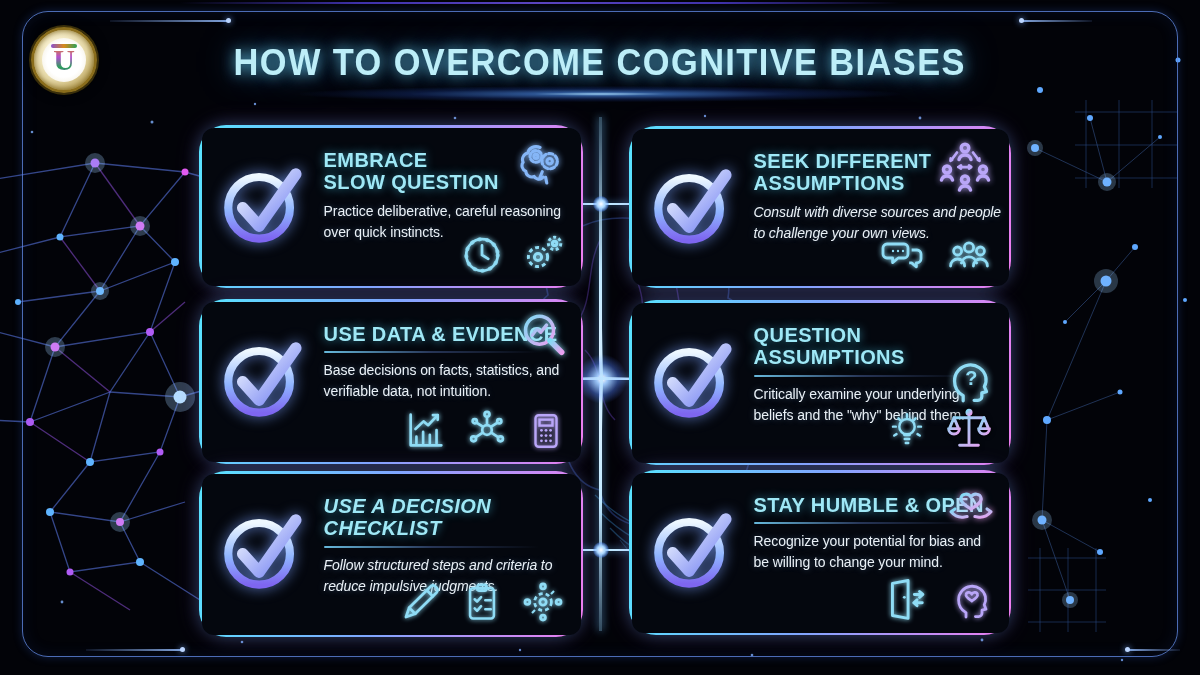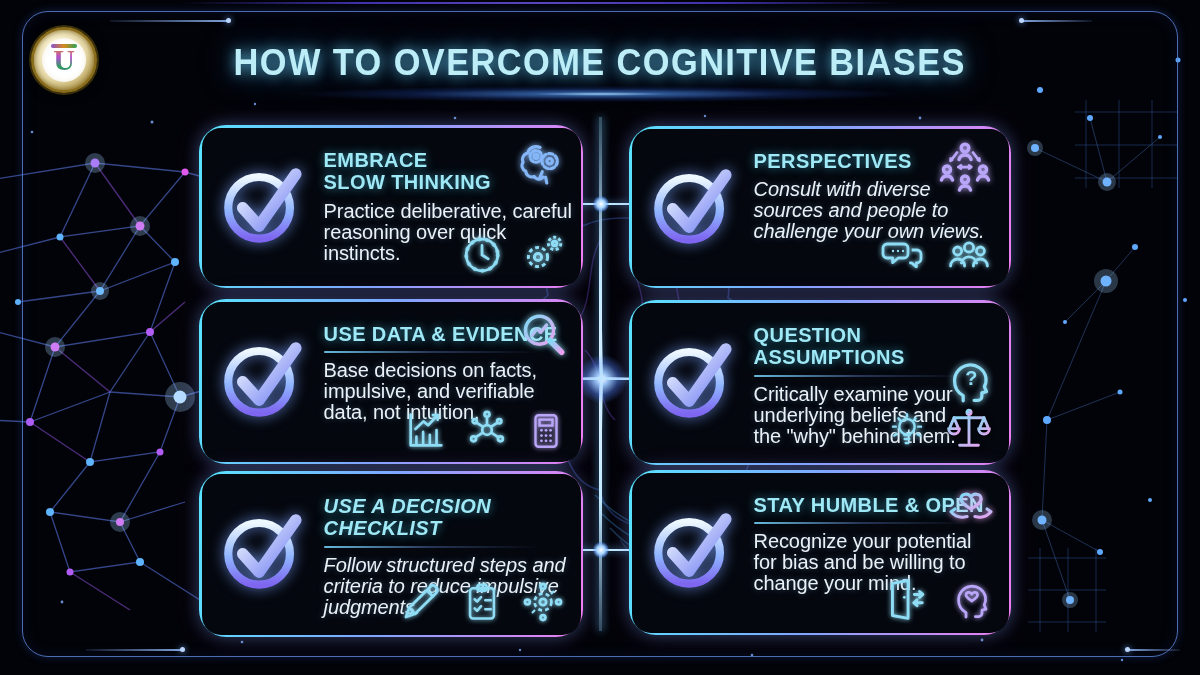--- a/index.html
+++ b/index.html
@@ -36,29 +36,29 @@
   .monogram{font-family:"Liberation Serif",serif;font-weight:bold;font-size:30px;line-height:1;
         background:linear-gradient(180deg,#d88a1a 5%,#b34fd0 40%,#2aa05a 75%,#6a3ab0);
         -webkit-background-clip:text;background-clip:text;color:transparent;}
   .monogram::before{content:"";position:absolute;left:9px;top:6px;width:26px;height:4px;border-radius:2px;
         background:linear-gradient(90deg,#8a4fd0,#d88a1a,#2aa05a);}
 
   
   .card{position:absolute;border-radius:27px;padding:2.6px;
         background:linear-gradient(100deg,#58e4ff 0%,#7fa6ff 48%,#ef7df0 100%);
         box-shadow:0 0 16px rgba(80,180,255,.28),0 0 26px rgba(235,120,255,.16);}
-  .card-inner{position:relative;width:100%;height:100%;border-radius:19px;background:#04070e;box-sizing:border-box;}
+  .card-inner{position:relative;width:100%;height:100%;border-radius:12px;background:#04070e;box-sizing:border-box;}
   .check-wrap{position:absolute;left:10px;top:22px;filter:drop-shadow(0 0 7px rgba(120,160,255,.75));}
   .card-content{margin-left:122px;padding-top:21px;padding-right:6px;}
   .card-title{margin:0;font-size:20px;font-weight:bold;letter-spacing:.4px;line-height:1.13;color:#9fe8f6;
         text-shadow:0 0 10px rgba(80,220,255,.6);}
   .card-title span{display:block;}
   .divider{height:2px;width:86%;margin:6px 0 7px;border-radius:1px;
         background:linear-gradient(90deg,rgba(120,215,255,.85),rgba(120,160,255,.3),transparent);}
-  .card-body{margin:7px 0 0;font-size:20px;line-height:21px;color:#eaf1f7;letter-spacing:-.1px;
+  .card-body{margin:7px 0 0;font-size:14px;line-height:21px;color:#eaf1f7;letter-spacing:-.1px;
         text-shadow:0 0 6px rgba(150,200,255,.35);}
   .b1 .card-body{max-width:252px;} .b2 .card-body{max-width:250px;font-style:italic;}
   .b3 .card-body{max-width:262px;} .b4 .card-body{max-width:218px;}
   .b5 .card-body{max-width:248px;} .b6 .card-body{max-width:238px;}
   .corner-icon{position:absolute;top:10px;right:14px;filter:drop-shadow(0 0 3px currentColor);}
   .corner-icon.mid-right{top:50px;right:12px;}
   .footer-icons{position:absolute;right:14px;bottom:9px;display:flex;gap:15px;align-items:flex-end;}
   .f-icon{filter:drop-shadow(0 0 2.5px currentColor);display:block;}
   .c-cyan{color:#8fdcf5;} .c-blue{color:#85b6f7;} .c-purple{color:#b9a6f8;} .c-pink{color:#e9a0ef;}
 
@@ -257,21 +257,21 @@
     <div class="card-inner">
       <div class="check-wrap">
         <svg viewBox="0 0 100 110" width="100" height="106">
             <circle cx="47" cy="60" r="32" fill="none" stroke="url(#ck1)" stroke-width="8.5"></circle>
             <path d="M30 60 L47 79 L85 25" fill="none" stroke="url(#ck2)" stroke-width="12" stroke-linecap="round" stroke-linejoin="round"></path>
           </svg>
       </div>
       <div class="card-content">
         <h3 class="card-title">
           <span>EMBRACE</span>
-          <span>SLOW THINKING</span>
+          <span>SLOW QUESTION</span>
         </h3>
         <p class="card-body">Practice deliberative, careful reasoning over quick instincts.</p>
       </div>
       <div class="corner-icon c-blue">
         <svg viewBox="0 0 24 24" width="54" height="54" fill="none" stroke="currentColor" stroke-width="1.4" stroke-linecap="round" stroke-linejoin="round">
           <path d="M12 4.2c-2.4-1.1-5.1.3-5.4 2.5-1.9.4-2.9 2.4-2.1 4.1-1 1.3-.4 3.4 1.2 4 .1 1.8 2 3 3.7 2.3.6 1.2 2.3 1.6 3.4.8l.6-.5M14.5 17.5 15 20M13 15l-1 2.5"></path>
           <circle cx="10.2" cy="8.2" r="2.6" stroke-dasharray="1.5 1.1"></circle>
             <circle cx="10.2" cy="8.2" r=".9"></circle>
           <circle cx="16.3" cy="10.3" r="3.4" stroke-dasharray="1.8 1.3"></circle>
             <circle cx="16.3" cy="10.3" r="1.2"></circle>
@@ -300,21 +300,22 @@
   <div class="card b2" style="left:629px;top:126px;width:377px;height:157px;">
     <div class="card-inner">
       <div class="check-wrap">
         <svg viewBox="0 0 100 110" width="100" height="106">
             <circle cx="47" cy="60" r="32" fill="none" stroke="url(#ck1)" stroke-width="8.5"></circle>
             <path d="M30 60 L47 79 L85 25" fill="none" stroke="url(#ck2)" stroke-width="12" stroke-linecap="round" stroke-linejoin="round"></path>
           </svg>
       </div>
       <div class="card-content">
         <h3 class="card-title">
-          <span>PERSPECTIVES</span>
+          <span>SEEK DIFFERENT</span>
+          <span>ASSUMPTIONS</span>
         </h3>
         <p class="card-body">Consult with diverse sources and people to challenge your own views.</p>
       </div>
       <div class="corner-icon c-purple">
         <svg viewBox="0 0 24 24" width="60" height="60" fill="none" stroke="currentColor" stroke-width="1.4" stroke-linecap="round" stroke-linejoin="round">
           <g>
               <circle cx="12" cy="3.6" r="1.5"></circle>
               <path d="M9.6 8.2a2.5 2.5 0 0 1 4.8 0"></path>
             </g>
           <g>
@@ -360,21 +361,21 @@
         <svg viewBox="0 0 100 110" width="100" height="106">
             <circle cx="47" cy="60" r="32" fill="none" stroke="url(#ck1)" stroke-width="8.5"></circle>
             <path d="M30 60 L47 79 L85 25" fill="none" stroke="url(#ck2)" stroke-width="12" stroke-linecap="round" stroke-linejoin="round"></path>
           </svg>
       </div>
       <div class="card-content">
         <h3 class="card-title">
           <span>USE DATA &amp; EVIDENCE</span>
         </h3>
         <div class="divider"></div>
-        <p class="card-body">Base decisions on facts, impulsive, and verifiable data, not intuition.</p>
+        <p class="card-body">Base decisions on facts, statistics, and verifiable data, not intuition.</p>
       </div>
       <div class="corner-icon c-cyan" style="top:6px;right:10px;">
         <svg viewBox="0 0 24 24" width="56" height="56" fill="none" stroke="url(#cp)" stroke-width="1.5" stroke-linecap="round" stroke-linejoin="round">
             <circle cx="10.5" cy="9.5" r="6"></circle>
             <path d="M15 14l5 5" stroke-width="2.4"></path>
             <path d="M7.4 11.6l2-2.7 1.6 1.5 2.5-3.1"></path>
           </svg>
       </div>
       <div class="footer-icons">
         <span class="f-icon c-cyan">

